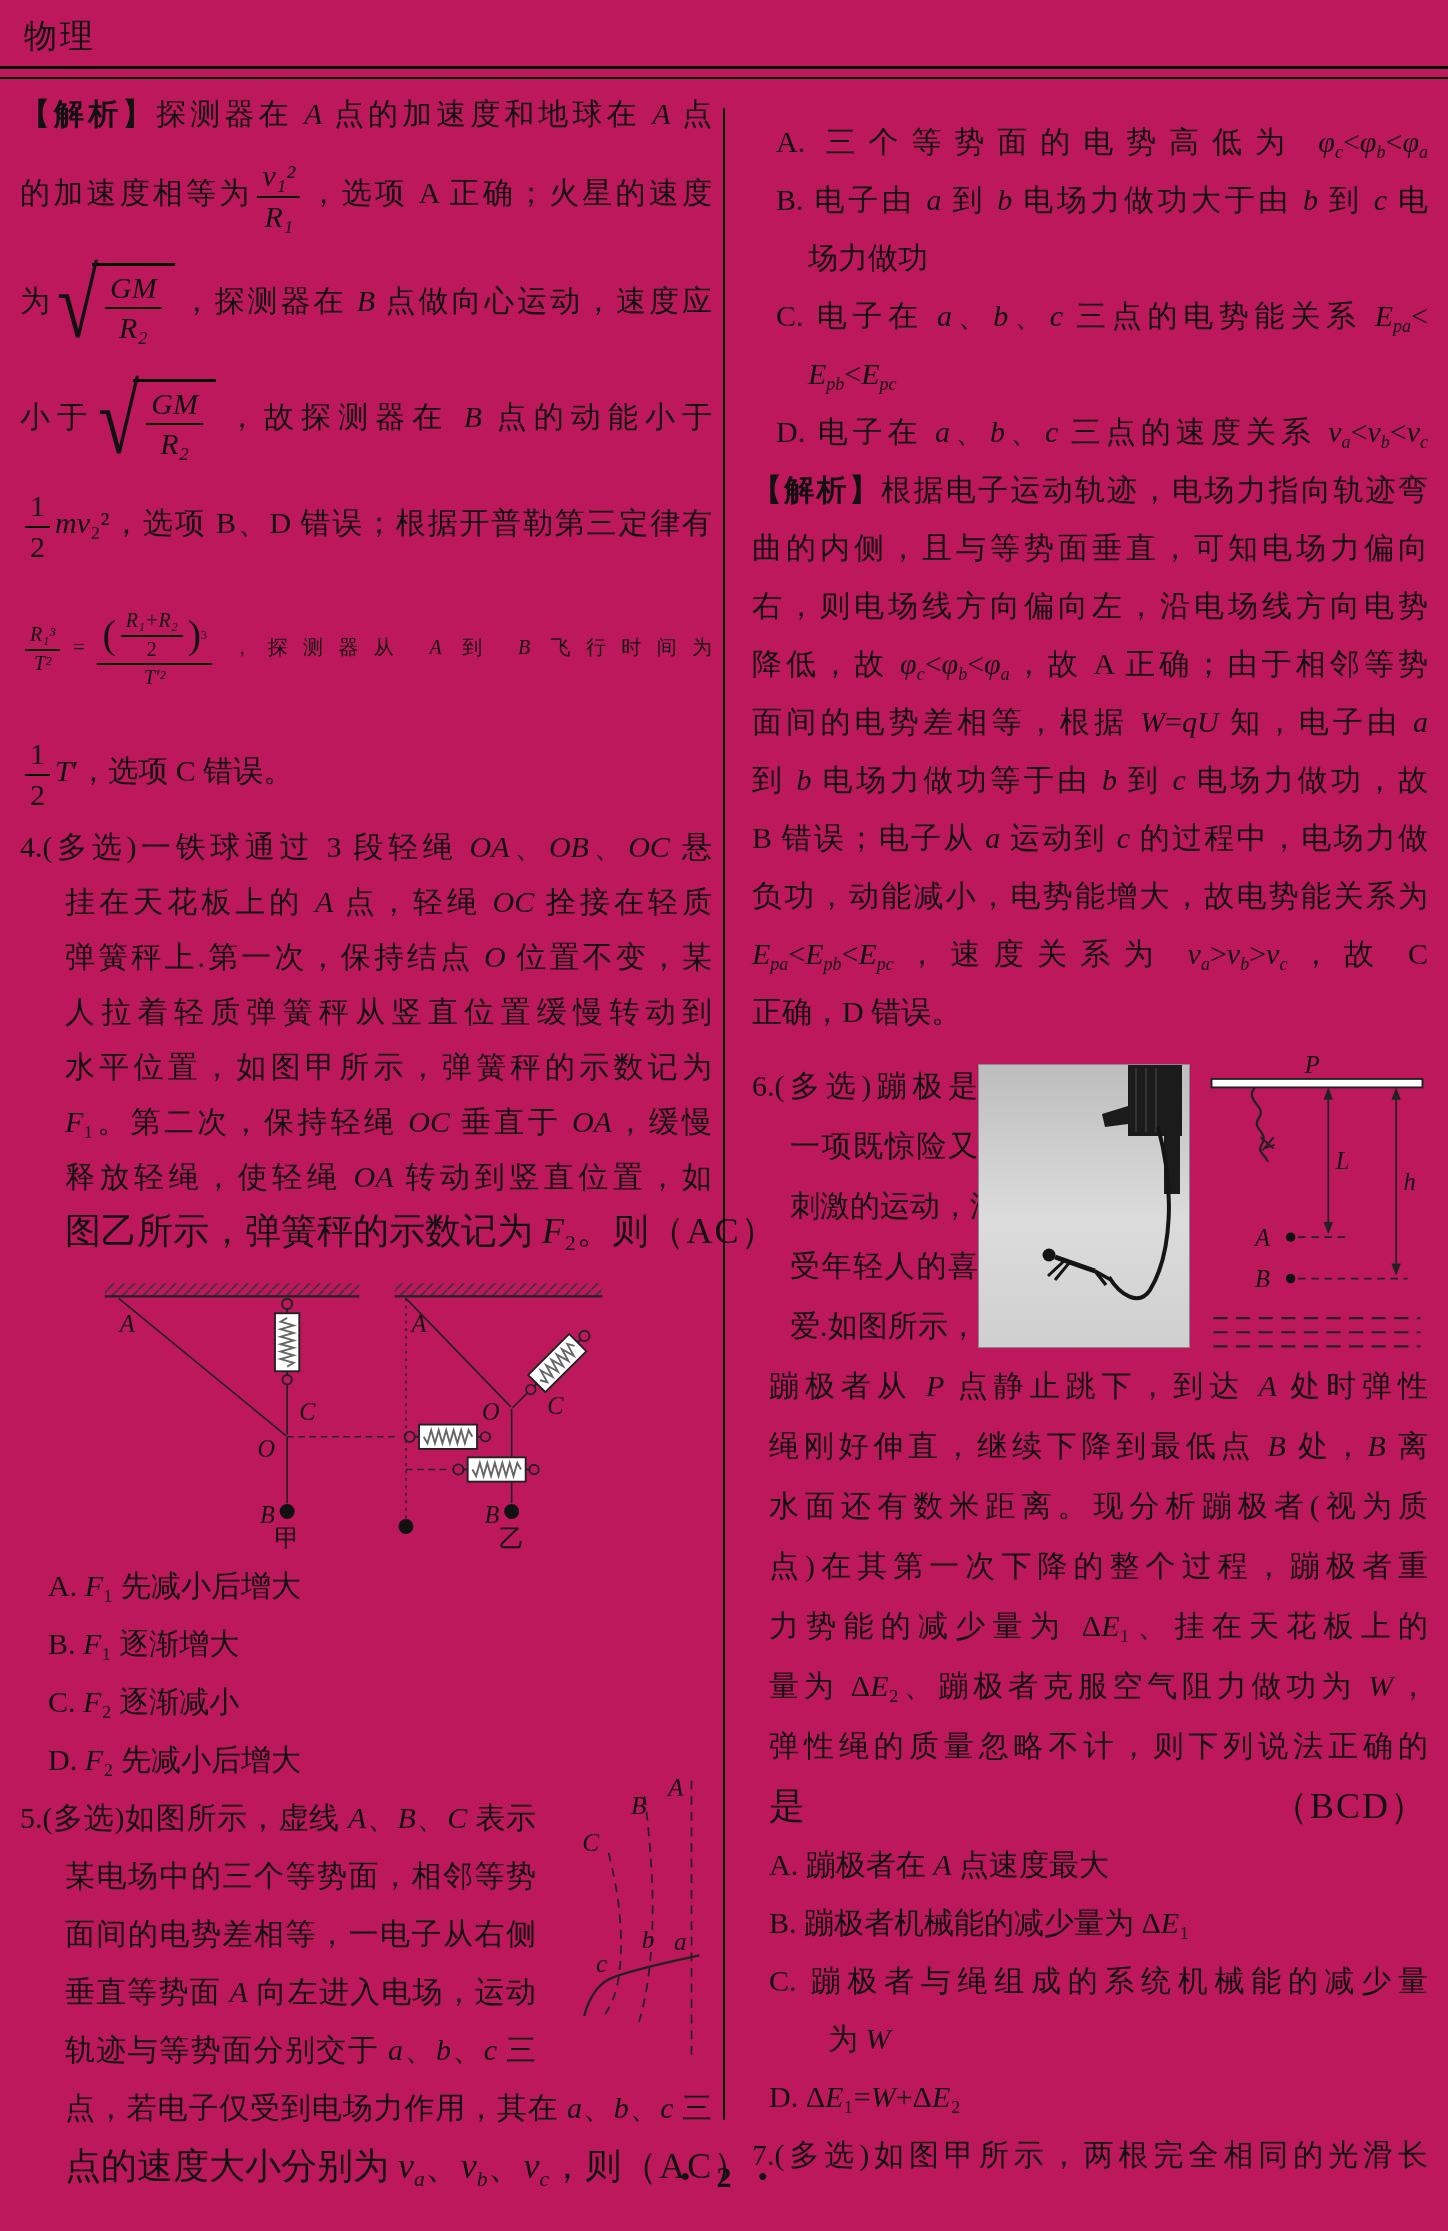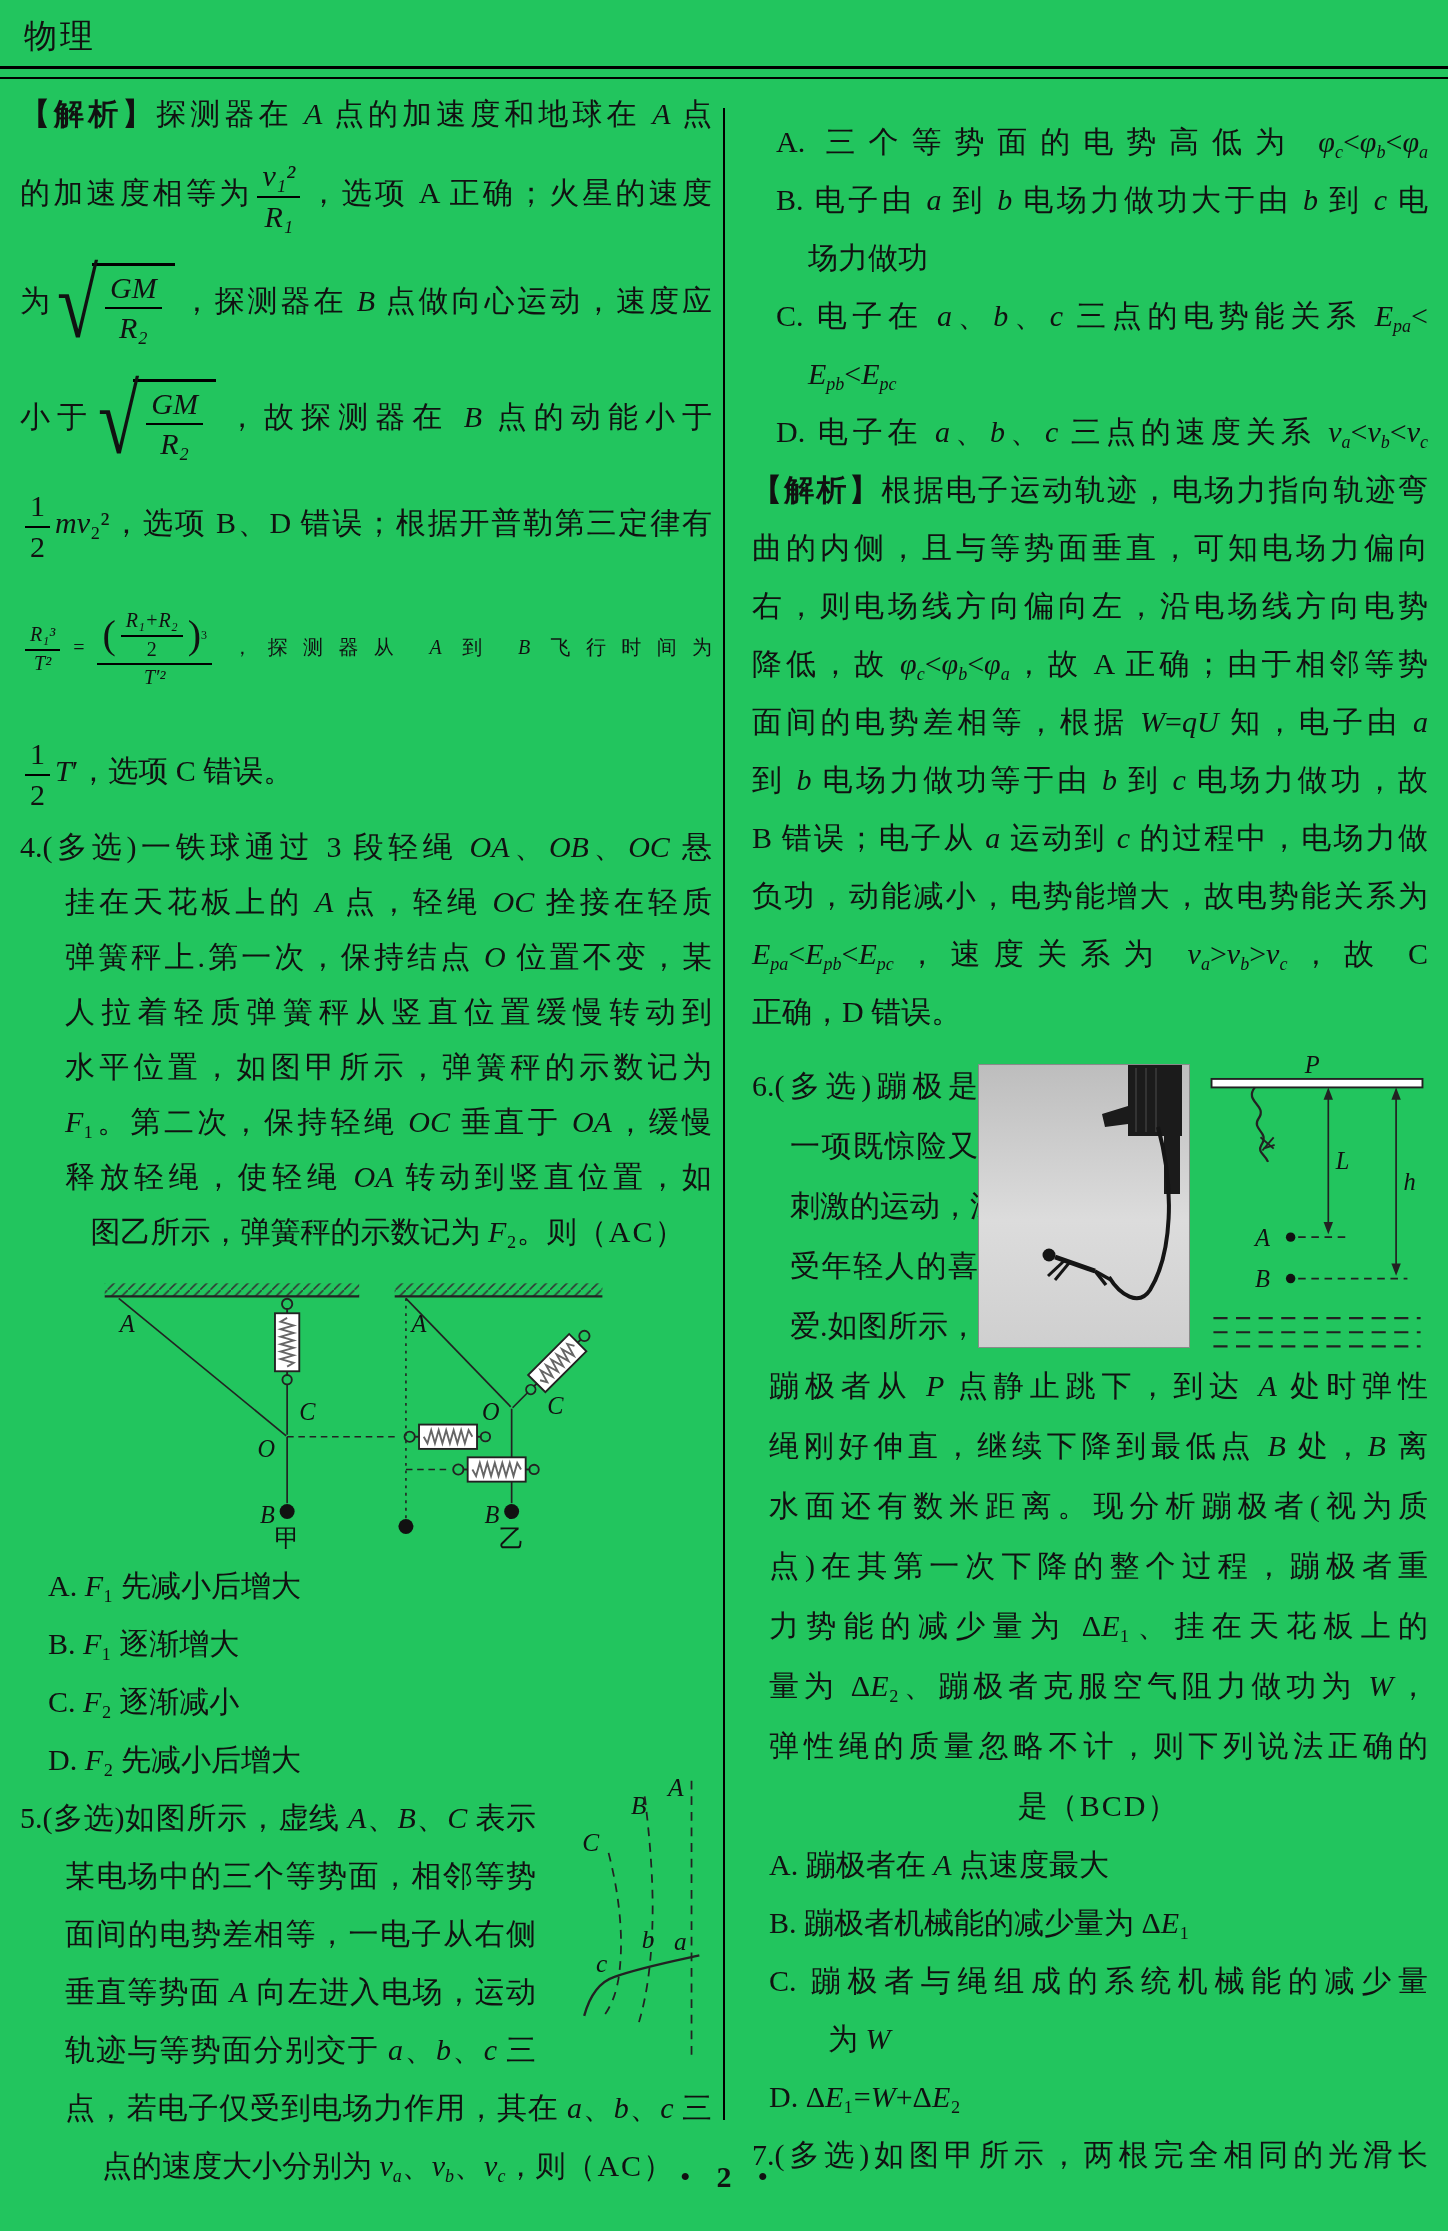--- a/index.html
+++ b/index.html
@@ -1,16 +1,16 @@
 <!DOCTYPE html>
 <html><head>
 <meta charset="utf-8">
 <style>
   html,body{margin:0;padding:0;background:#777;}
-  .page{position:relative;width:1448px;height:2231px;background:#22c55e;color:#111;
+  .page{position:relative;width:1448px;height:2231px;background:#be185d;color:#111;
         font-family:"Liberation Serif","DejaVu Serif",serif;overflow:hidden;}
   .hdr{position:absolute;left:24px;top:14px;font-size:33px;letter-spacing:3px;font-weight:400;}
   .rule{position:absolute;left:0;top:66px;width:1448px;height:8px;
         border-top:3px solid #000;border-bottom:2px solid #000;}
   .vdiv{position:absolute;left:723px;top:108px;height:2012px;width:0;border-left:2px solid #000;}
   .colL{position:absolute;left:20px;top:85px;width:692px;}
   .colR{position:absolute;left:752px;top:85px;width:676px;padding-top:28px;}
   .ln{white-space:nowrap;font-size:30px;height:58px;line-height:58px;text-align:left;}
   .j{text-align:justify;text-align-last:justify;}
   .h55{height:55px;line-height:55px;}
@@ -18,21 +18,21 @@
   .h96{height:96px;line-height:96px;}
   .h100{height:100px;line-height:100px;}
   .h116{height:116px;line-height:116px;}
   .h152{height:152px;line-height:152px;font-size:20px;}
   .in24{margin-left:24px;}
   .in28{margin-left:28px;}
   .in38{margin-left:17px;}
   .in45{margin-left:45px;}
   .in56{margin-left:56px;}
   .in76{margin-left:76px;}
-  .fl{display:flex;justify-content:center;white-space:nowrap;font-size:30px;
+  .fl{display:flex;justify-content:space-between;white-space:nowrap;font-size:36px;
       height:58px;line-height:58px;}
   .fl.h60{height:60px;line-height:60px;}
   .fl.h55{height:55px;line-height:55px;}
   i{font-style:italic;}
   b{font-weight:700;font-family:"Liberation Sans","DejaVu Sans",sans-serif;}
   sub{font-size:.6em;vertical-align:-.35em;font-style:italic;line-height:0;}
   sup{font-size:.6em;vertical-align:.5em;line-height:0;}
   .frac{display:inline-flex;flex-direction:column;align-items:center;vertical-align:middle;
         text-align:center;margin:0 5px;line-height:1.18;}
   .frac .fn{display:inline-flex;align-items:center;justify-content:center;

